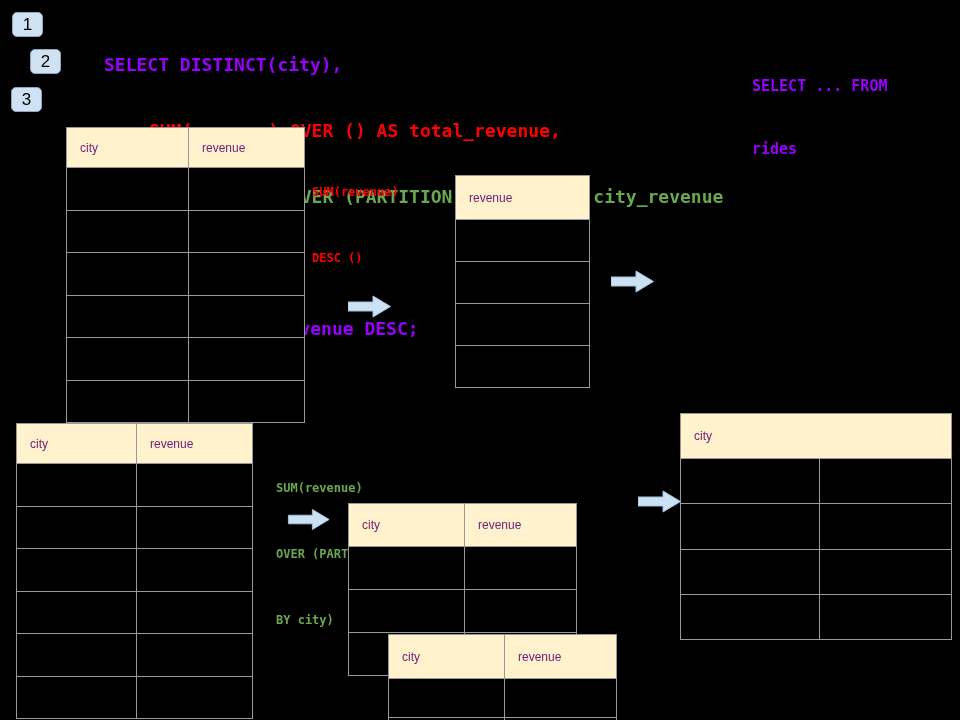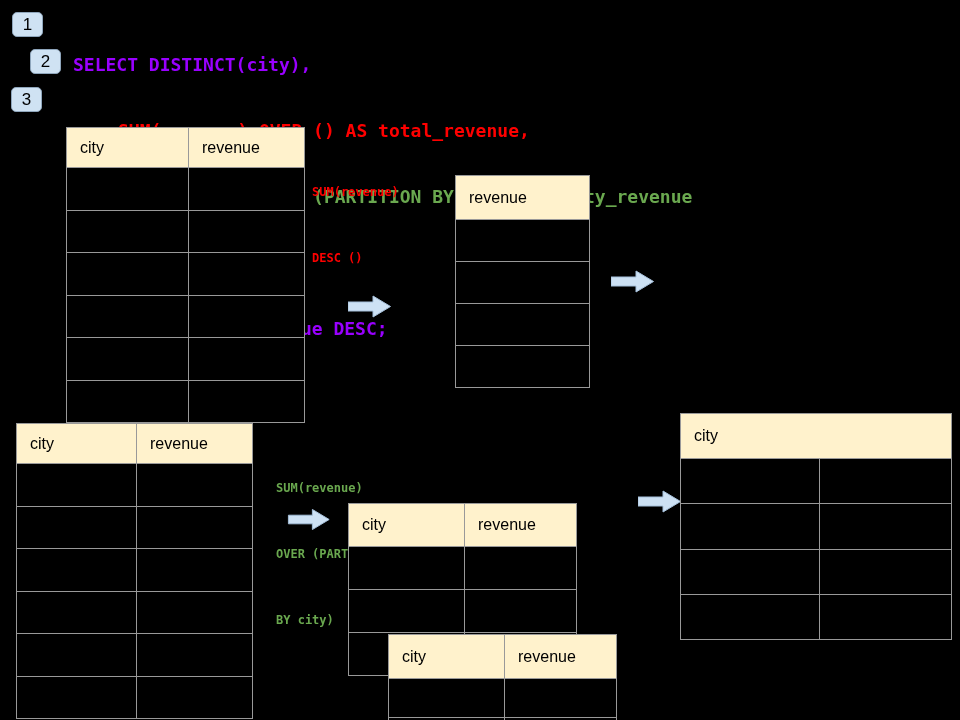--- a/index.html
+++ b/index.html
@@ -3,21 +3,21 @@
 <meta charset="utf-8">
 <style>
   html,body{margin:0;padding:0;}
   body{background:#000;}
   .canvas{
     position:relative;width:960px;height:720px;background:var(--canvas-bg,#000);
     overflow:hidden;font-family:"Liberation Sans",sans-serif;
   }
   
   .code{
-    position:absolute;left:73px;top:10px;
+    position:absolute;left:104px;top:10px;
     font-family:"DejaVu Sans Mono","Liberation Mono",monospace;
     font-weight:bold;font-size:18px;line-height:22px;white-space:pre;
   }
   .code .ind1{padding-left:22px;}
   .code .ind2{padding-left:45px;}
   .c-purple{color:var(--purple);}
   .c-red{color:var(--red);}
   .c-green{color:var(--green);}
   .side-note{
     position:absolute;left:752px;top:34px;
@@ -42,21 +42,21 @@
   .badge2{left:30px;top:49px;}
   .badge3{left:11px;top:87px;}
   
   .tbl{
     position:absolute;background:#000;border:1px solid var(--table-border);
     box-sizing:border-box;display:flex;flex-direction:column;
   }
   .thead{display:flex;background:var(--header-bg);flex:none;}
   .th{
     box-sizing:border-box;display:flex;align-items:center;padding-left:13px;
-    font-size:16px;color:#000000;flex:none;
+    font-size:12px;color:#701a75;flex:none;
   }
   .th.grow,.td.grow{flex:1 1 auto;text-align:right;}
   .th + .th,.td + .td{border-left:1px solid var(--table-border);}
   .trow{display:flex;border-top:1px solid var(--table-border);flex:none;}
   .td{box-sizing:border-box;flex:none;}
   
   .t-source-top{left:66px;top:127px;width:239px;}
   .t-source-top .th,.t-source-top .td{width:121px;}
   .t-source-top .thead{height:39px;}
   .t-source-top .trow{height:41.5px;}
@@ -98,20 +98,24 @@
   <div class="badge badge3">3</div>
 
   <div class="code">
     <div class="c-purple">SELECT DISTINCT(city),</div>
     <div class="c-red ind2">SUM(revenue) OVER () AS total_revenue,</div>
     <div class="c-green ind2">SUM(revenue) OVER (PARTITION BY city) as city_revenue</div>
     <div class="c-purple ind1">FROM rides</div>
     <div class="c-purple ind1">ORDER by city_revenue DESC;</div>
   </div>
 
+  <div class="side-note">
+    <div>SELECT ... FROM</div>
+    <div>rides</div>
+  </div>
 
   <div class="fn-label label-total">
     <div>SUM(revenue)</div>
     <div>DESC ()</div>
   </div>
 
   <div class="fn-label label-partition">
     <div>SUM(revenue)</div>
     <div>OVER (PARTITION</div>
     <div>BY city)</div>

